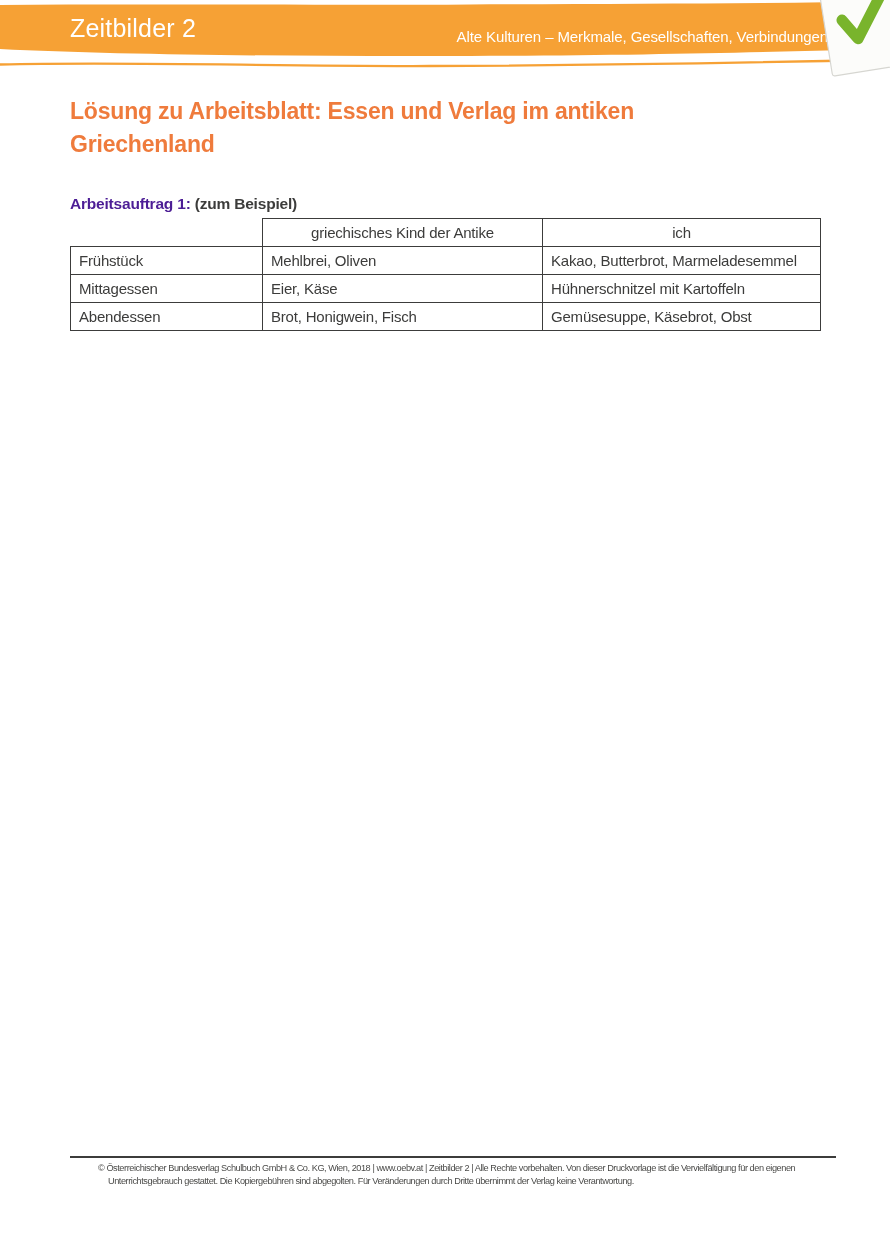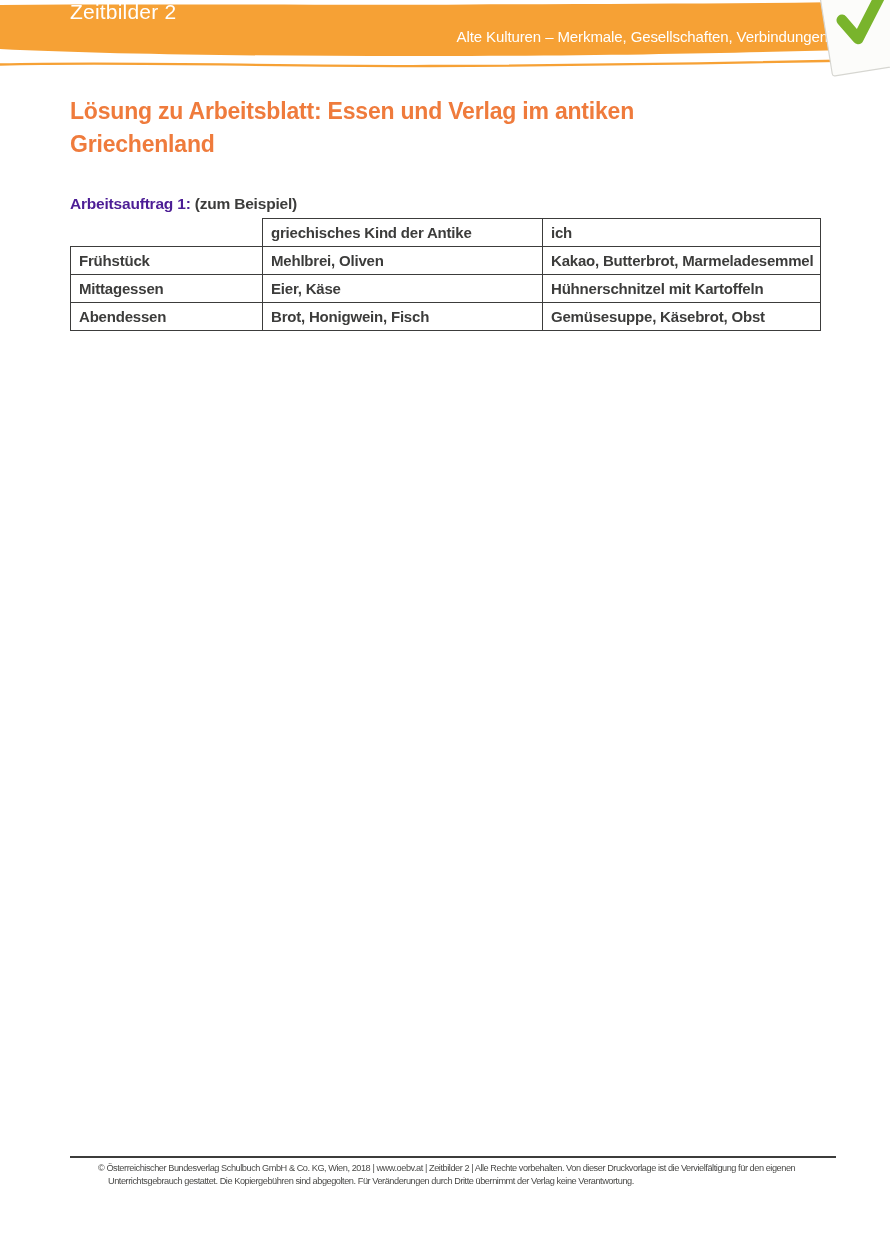--- a/index.html
+++ b/index.html
@@ -1,34 +1,34 @@
 <!DOCTYPE html>
 <html><head>
 <meta charset="utf-8">
 <style>
   html,body{margin:0;padding:0;background:#ffffff;}
   body{font-family:"Liberation Sans", sans-serif; -webkit-font-smoothing:antialiased;}
   #page{position:relative;width:890px;height:1259px;background:#ffffff;overflow:hidden;margin:0 auto;}
 
   
   .band-svg{position:absolute;top:0;left:0;width:890px;height:80px;display:block;}
-  .book-title{position:absolute;left:70px;top:0;color:#ffffff;font-size:21px;letter-spacing:.2px;}
+  .book-title{position:absolute;left:70px;top:14px;color:#ffffff;font-size:25px;letter-spacing:.2px;}
   .chapter-title{position:absolute;right:62px;top:28px;color:#ffffff;font-size:15px;letter-spacing:-.1px;}
   .corner-icon{position:absolute;top:-6px;right:-10px;width:96px;height:92px;overflow:visible;}
 
   
   .page-heading{position:absolute;left:70px;top:95px;color:#EF7B3C;font-size:23px;font-weight:bold;line-height:33px;letter-spacing:-.2px;}
   .task-line{position:absolute;left:70px;top:195px;font-size:15.5px;font-weight:bold;letter-spacing:-.2px;}
   .task-label{color:#4c1d95;}
   .task-note{color:#3C3C3B;}
 
   
   .meals-table{position:absolute;left:70px;top:218px;border-collapse:collapse;table-layout:fixed;width:750px;color:#3C3C3B;font-size:15px;letter-spacing:-.2px;}
-  .meals-table td,.meals-table th{border:1.5px solid #3C3C3B;height:27px;padding:0 8px;text-align:left;vertical-align:middle;font-weight:bold;overflow:hidden;white-space:nowrap;}
-  .meals-table th{font-weight:bold;text-align:left;}
+  .meals-table td,.meals-table th{border:1.5px solid #3C3C3B;height:27px;padding:0 8px;text-align:left;vertical-align:middle;font-weight:normal;overflow:hidden;white-space:nowrap;}
+  .meals-table th{font-weight:normal;text-align:center;}
   .meals-table .no-border{border:none;}
   .col-meal{width:192px;}
   .col-greek{width:280px;}
   .col-me{width:278px;}
 
   
   .footer-rule{position:absolute;left:70px;top:1156px;width:766px;height:1.5px;background:#3C3C3B;}
   .footer-text{position:absolute;left:70px;top:1162px;width:780px;color:#4a4a48;font-size:9.2px;letter-spacing:-.45px;line-height:12.5px;}
   .footer-text .line{white-space:nowrap;padding-left:28px;}
   .footer-text .line2{margin-left:10px;}

